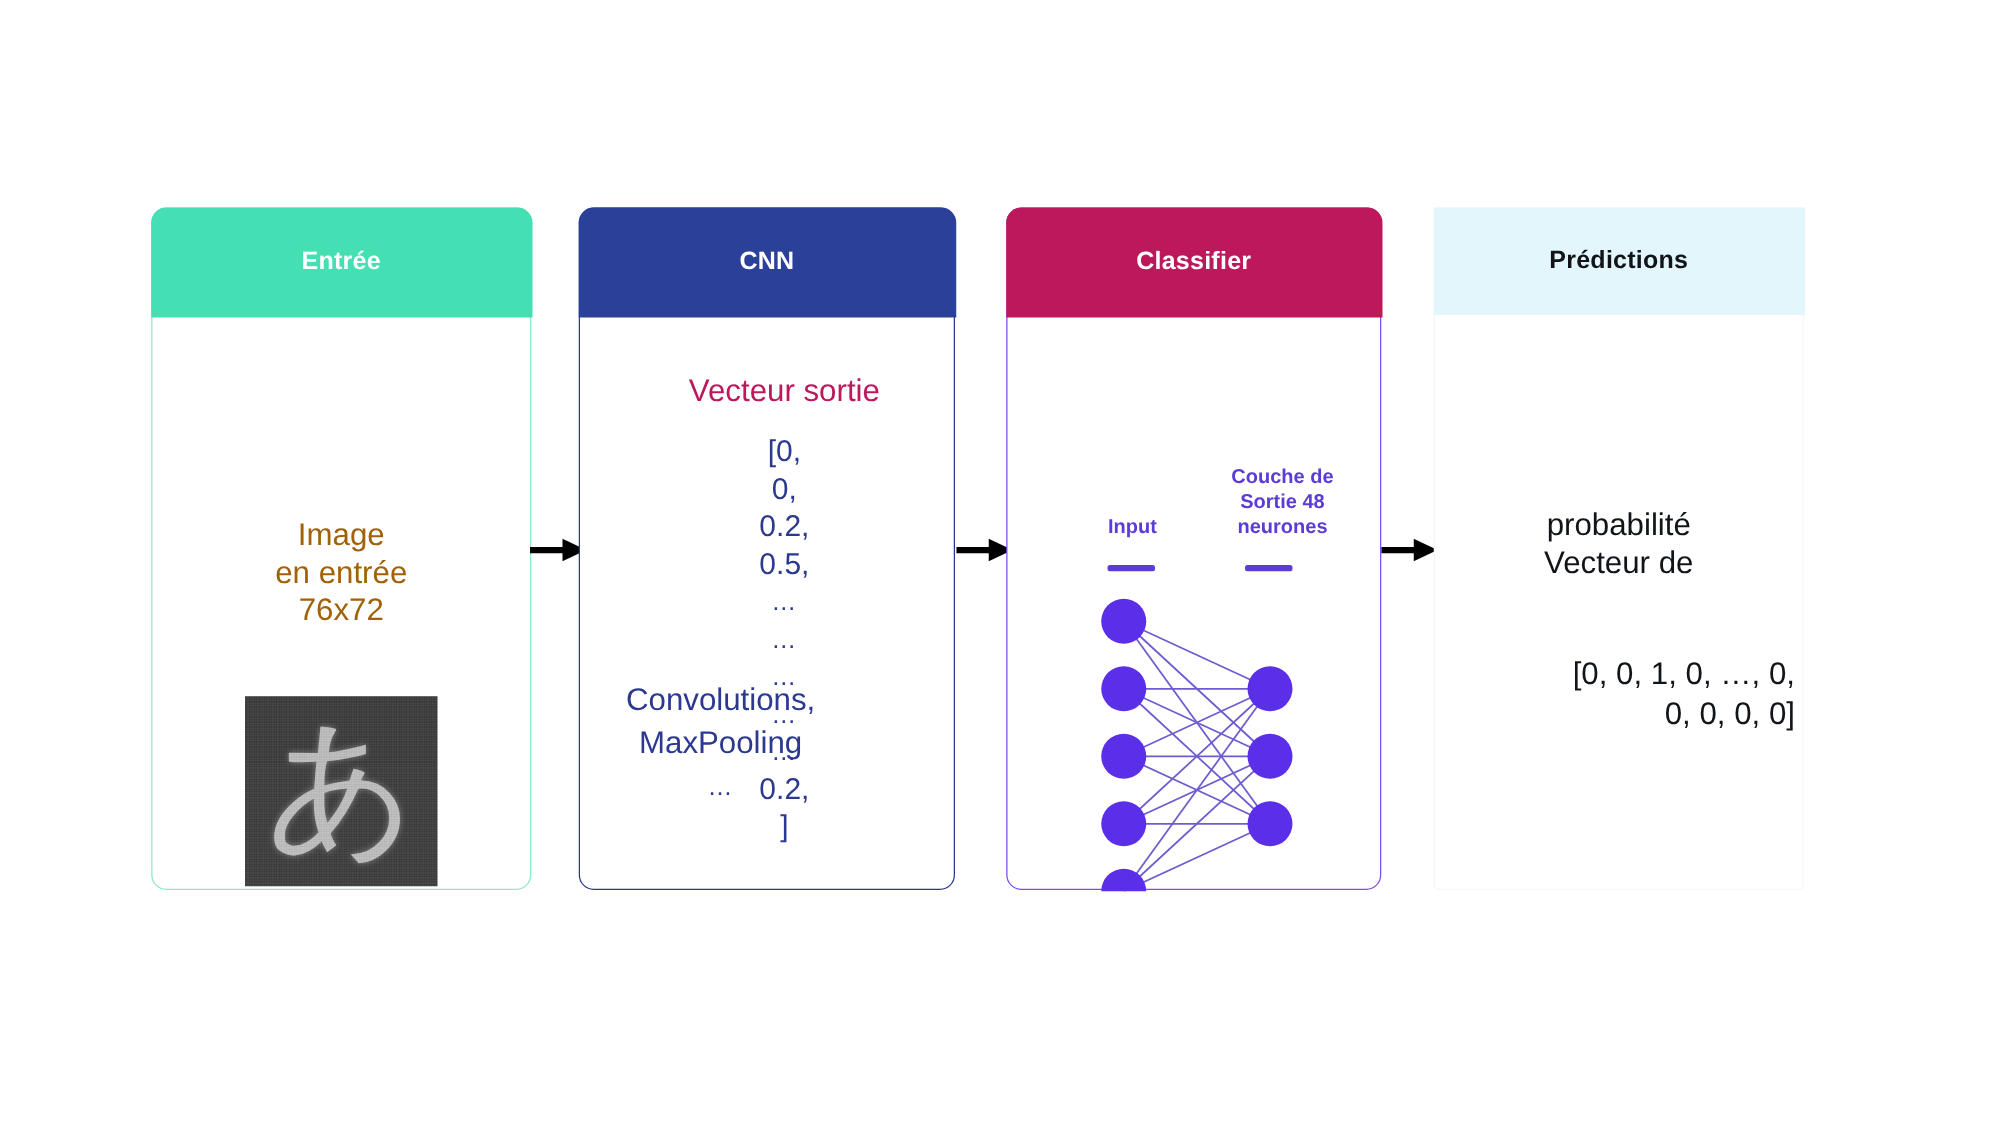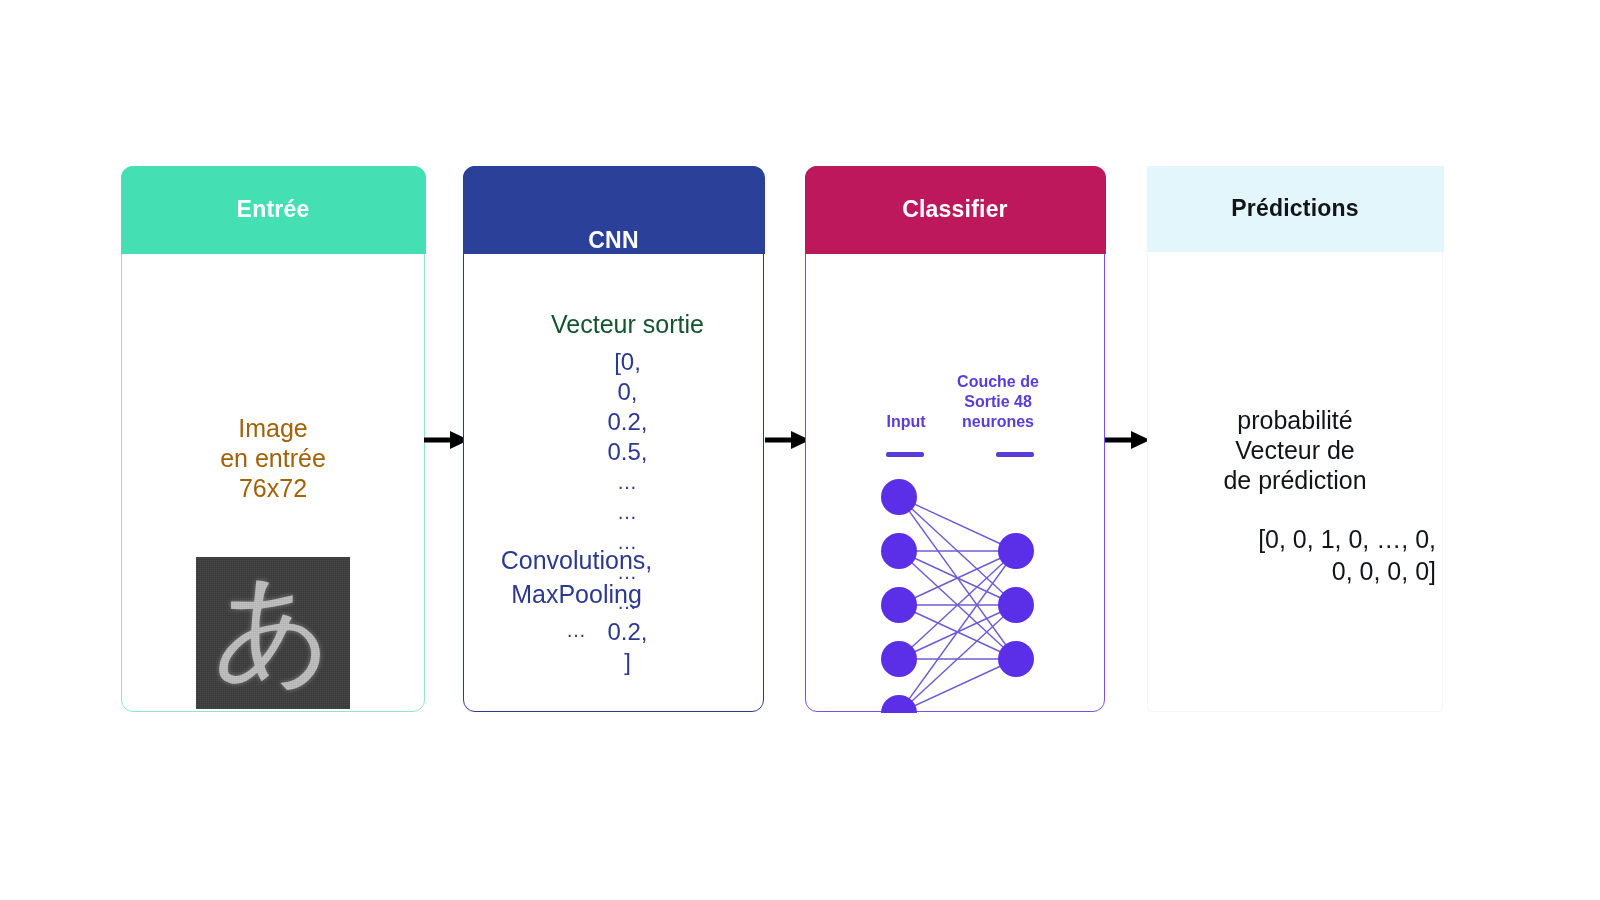--- a/index.html
+++ b/index.html
@@ -37,21 +37,21 @@
     top: -1.5px;
     right: -1.5px;
     height: 88px;
     border-top-left-radius: 12px;
     border-top-right-radius: 12px;
     display: flex;
     align-items: center;
     justify-content: center;
   }
   .card-title {
-    font-size: 23px;
+    font-size: 20px;
     font-weight: bold;
     letter-spacing: .2px;
   }
   .card-body {
     position: absolute;
     left: 0; right: 0;
     top: 88px;
     bottom: 0;
   }
 
@@ -102,31 +102,30 @@
       repeating-linear-gradient(0deg, rgba(255,255,255,.035) 0 1px, rgba(0,0,0,.03) 1px 2px),
       repeating-linear-gradient(90deg, rgba(255,255,255,.03) 0 1px, rgba(0,0,0,.025) 1px 2px);
   }
 
   
   #card-cnn {
     left: 463px; top: 166px;
     width: 301px; height: 546px;
     border-color: #2b3990;
   }
-  #card-cnn .card-head { background: #2b4199; align-items: flex-end; }
+  #card-cnn .card-head { background: #2b4199; }
   #card-cnn .card-title { color: #ffffff; }
   #cnn-vector-title {
     position: absolute;
     left: 28px; right: 0;
     top: 44px;
     text-align: center;
-    color: #14532d;
-    font-size: 25px;
-    font-weight: 400;
-    margin-top: 11px;
+    color: #be185d;
+    font-size: 25px;
+    font-weight: 400;
   }
   #cnn-vector-list {
     position: absolute;
     left: 28px; right: 0;
     top: 92px;
     text-align: center;
     color: #2b3990;
     font-size: 24px;
     line-height: 30px;
     font-weight: 400;
@@ -164,21 +163,21 @@
 
   .layer-label {
     position: absolute;
     text-align: center;
     color: #5b3cd8;
     font-size: 16px;
     line-height: 20px;
     font-weight: bold;
   }
   #label-input { left: 52px; width: 96px; top: 157px; }
-  #label-output { left: 132px; width: 120px; top: 117px; text-align: center; }
+  #label-output { left: 160px; width: 120px; top: 117px; text-align: center; }
   .layer-underline {
     position: absolute;
     height: 5px;
     background: #5b3cd8;
     border-radius: 2px;
   }
   #underline-input  { left: 80px;  top: 197px; width: 38px; }
   #underline-output { left: 190px; top: 197px; width: 38px; }
 
   #nn-svg {
@@ -356,21 +355,20 @@
   </div>
 
   <div class="card" id="card-pred">
     <div class="card-head">
       <span class="card-title">Prédictions</span>
     </div>
     <div class="card-body">
       <div id="pred-text">
         <div>probabilité</div>
         <div>Vecteur de</div>
-        <div>de prédiction</div>
       </div>
       <div id="pred-vector">
         <div>[0, 0, 1, 0, …, 0,</div>
         <div>0, 0, 0, 0]</div>
       </div>
     </div>
   </div>
 
 </div>
 

